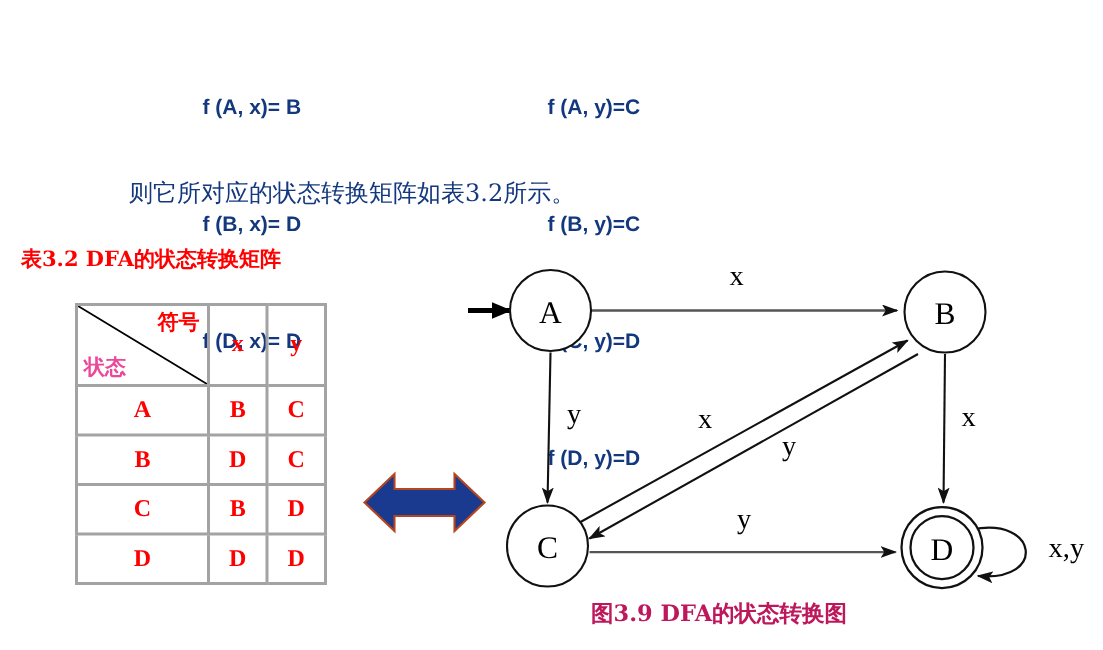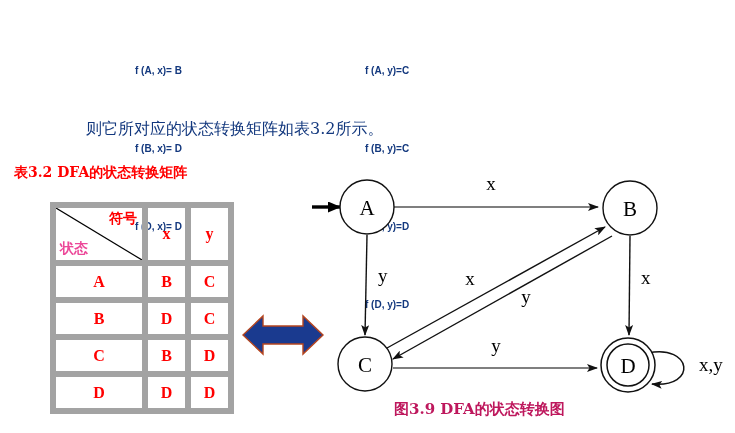--- a/index.html
+++ b/index.html
@@ -14,21 +14,21 @@
     overflow: hidden;
     background: #ffffff;
     font-family: "Liberation Serif", serif;
   }
 
   
   .formula-block {
     position: absolute;
     font-family: "Liberation Sans", sans-serif;
     font-weight: bold;
-    font-size: 10px;
+    font-size: 14px;
     color: #13387e;
     line-height: 26px;
     white-space: pre;
   }
   #formulas-x { left: 135px; top: 6px; }
   #formulas-y { left: 365px; top: 6px; }
   .formula-line { height: 26px; }
 
   
   #intro-sentence {
@@ -58,21 +58,21 @@
   #matrix-table {
     position: absolute;
     left: 50px;
     top: 202px;
     width: 160px;
     height: 180px;
     border-collapse: collapse;
     table-layout: fixed;
   }
   #matrix-table td {
-    border: 6px solid #a3a3a3;
+    border: 2px solid #a3a3a3;
     text-align: center;
     vertical-align: middle;
     color: #ff0000;
     font-family: "Liberation Serif", serif;
     font-weight: bold;
     font-size: 16px;
     padding: 0;
   }
   #matrix-table td.state-col { width: 86px; }
   #matrix-table td.sym-col   { width: 37px; }

